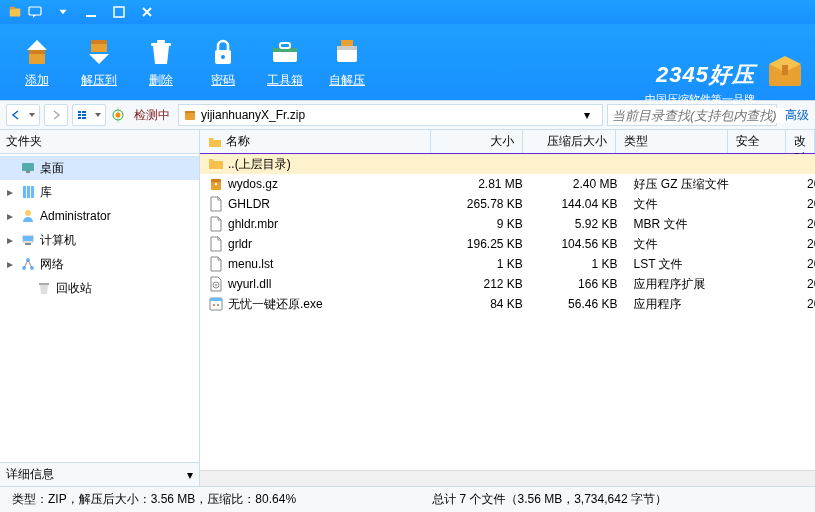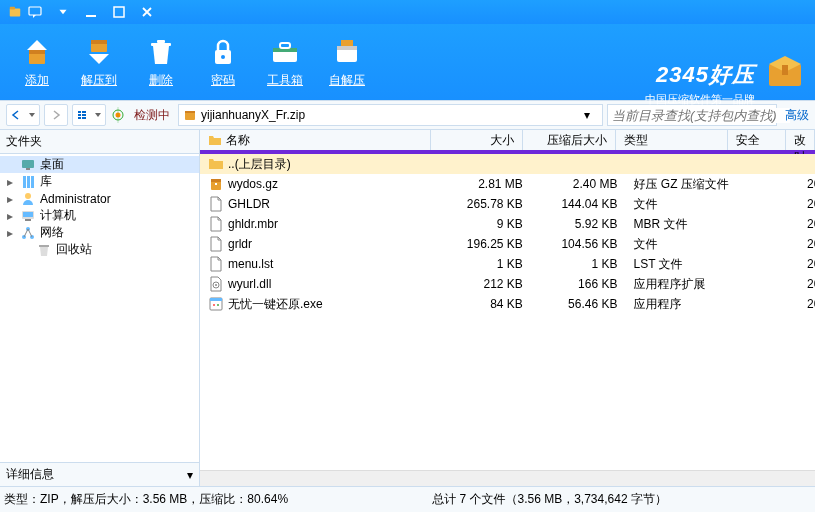--- a/index.html
+++ b/index.html
@@ -27,50 +27,50 @@
 .addr-text { flex: 1; }
 .addr-drop { width: 14px; cursor: pointer; }
 .search-box { width: 170px; height: 22px; border: 1px solid #cde; background: #fff; padding: 0 4px; display: flex; align-items: center; }
 .search-box input { border: none; outline: none; flex: 1; font-size: 13px; color: #888; font-style: italic; }
 .search-icon { width: 14px; cursor: pointer; }
 .adv-link { color: #0066cc; cursor: pointer; margin-left: 4px; }
 .main { display: flex; height: 356px; }
 .sidebar { width: 200px; border-right: 1px solid #cde; display: flex; flex-direction: column; }
 .sidebar-header { height: 24px; background: #f5f9fc; border-bottom: 1px solid #cde; display: flex; align-items: center; padding: 0 6px; font-size: 12px; }
 .tree { flex: 1; overflow: auto; padding: 2px 0; }
-.tree-item { display: flex; align-items: center; height: 17px; padding: 0 6px; cursor: pointer; }
+.tree-item { display: flex; align-items: center; height: 24px; padding: 0 6px; cursor: pointer; }
 .tree-item.selected { background: #d6e8ff; }
 .tree-toggle { width: 12px; text-align: center; color: #666; }
 .tree-icon { width: 16px; height: 16px; margin: 0 4px; }
 .tree-label { }
 .sidebar-footer { height: 24px; background: #f5f9fc; border-top: 1px solid #cde; display: flex; align-items: center; padding: 0 6px; }
 .sidebar-footer .drop { margin-left: auto; cursor: pointer; }
 .content { flex: 1; display: flex; flex-direction: column; overflow: hidden; }
-.col-headers { height: 24px; background: #f5f9fc; border-bottom: 4px solid #6d28d9; display: flex; }
+.col-headers { height: 24px; background: #f5f9fc; border-bottom: 1px solid #6d28d9; display: flex; }
 .col-headers .col { border-right: 1px solid #cde; display: flex; align-items: center; padding: 0 8px; cursor: pointer; }
 .col-name { width: 240px; }
 .col-name .col-icon { width: 14px; margin-right: 4px; }
 .col-size { width: 96px; justify-content: flex-end; }
 .col-csize { width: 96px; justify-content: flex-end; }
 .col-type { width: 116px; }
 .col-sec { width: 60px; }
 .col-mod { flex: 1; }
 .file-list { flex: 1; overflow: auto; }
 .file-row { height: 20px; display: flex; align-items: center; cursor: pointer; }
 .file-row.selected { background: #fff2cc; }
 .cell { padding: 0 8px; overflow: hidden; white-space: nowrap; text-overflow: ellipsis; }
 .cell-name { width: 240px; display: flex; align-items: center; }
 .cell-name .file-icon { width: 16px; height: 16px; margin-right: 4px; flex-shrink: 0; }
 .cell-size { width: 96px; text-align: right; }
 .cell-csize { width: 96px; text-align: right; }
 .cell-type { width: 116px; }
 .cell-sec { width: 60px; }
 .cell-mod { flex: 1; }
 .hscroll { height: 16px; background: #f0f0f0; border-top: 1px solid #ddd; }
-.statusbar { height: 26px; background: #f5f9fc; border-top: 1px solid #cde; display: flex; align-items: center; padding: 0 4px; }
+.statusbar { height: 26px; background: #f5f9fc; border-top: 1px solid #cde; display: flex; align-items: center; padding: 0 12px; }
 .status-left { }
 .status-center { margin: 0 auto; }
 </style>
 </head>
 <body>
 
 <div class="titlebar">
   <svg class="title-icon" viewBox="0 0 16 16">
       <rect x="2" y="4" width="12" height="9" fill="#f4c04e" rx="1"></rect>
       <rect x="2" y="2" width="6" height="3" fill="#e0a030" rx="1"></rect>

